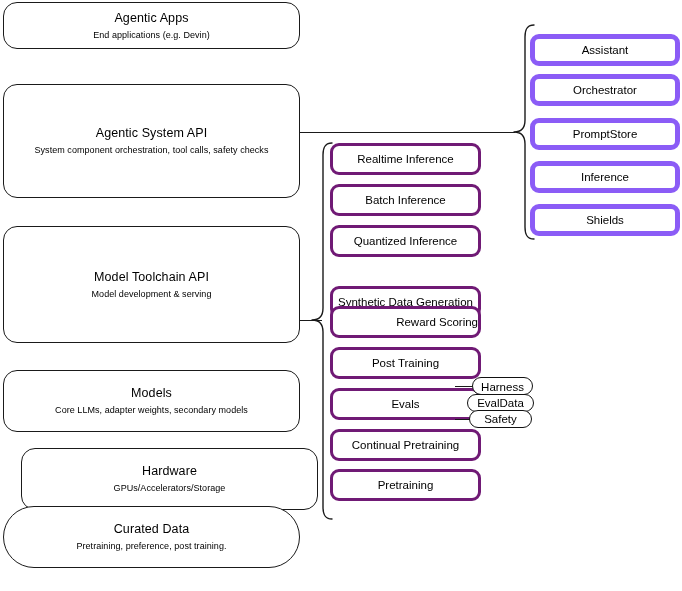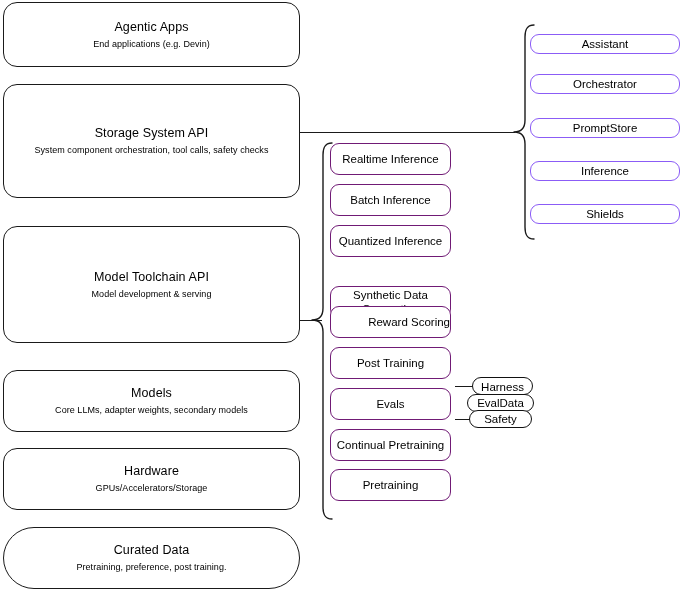--- a/index.html
+++ b/index.html
@@ -52,37 +52,37 @@
   .layer-sub {
     font-size: 9px;
     line-height: 13px;
     margin-top: 3px;
     letter-spacing: 0.05px;
   }
 
   
   .cap-box {
     left: 330px;
-    width: 121px;
+    width: 151px;
     height: 32px;
     border-radius: 9px;
-    border: 1px solid #701a75;
+    border: 3px solid #701a75;
   }
   .cap-label {
     font-size: 11.5px;
     line-height: 14px;
   }
 
   
   .comp-box {
     left: 530px;
     width: 150px;
-    height: 20px;
+    height: 32px;
     border-radius: 9px;
-    border: 1px solid #8b5cf6;
+    border: 5px solid #8b5cf6;
     text-align: right;
   }
   .comp-label {
     font-size: 11.5px;
     line-height: 14px;
   }
 
   
   .pill {
     position: absolute;
@@ -116,46 +116,46 @@
   .brace svg {
     display: block;
     overflow: visible;
   }
 </style>
 </head>
 <body>
 
 <div id="canvas">
 
-  <div class="box layer-box" style="top:2px; height:65px;">
+  <div class="box layer-box" style="top:2px; height:47px;">
     <div class="layer-title">Agentic Apps</div>
     <div class="layer-sub">End applications (e.g. Devin)</div>
   </div>
 
   <div class="box layer-box" style="top:84px; height:114px;">
-    <div class="layer-title">Storage System API</div>
+    <div class="layer-title">Agentic System API</div>
     <div class="layer-sub">System component orchestration, tool calls, safety checks</div>
   </div>
 
   <div class="box layer-box" style="top:226px; height:117px;">
     <div class="layer-title">Model Toolchain API</div>
     <div class="layer-sub">Model development &amp; serving</div>
   </div>
 
   <div class="box layer-box" style="top:370px; height:62px;">
     <div class="layer-title">Models</div>
     <div class="layer-sub">Core LLMs, adapter weights, secondary models</div>
   </div>
 
-  <div class="box layer-box" style="top:448px; height:62px;">
+  <div class="box layer-box" style="top:448px; height:62px;margin-left:18px;">
     <div class="layer-title">Hardware</div>
     <div class="layer-sub">GPUs/Accelerators/Storage</div>
   </div>
 
-  <div class="box layer-box" style="top:527px; height:62px;border-radius:31px;">
+  <div class="box layer-box" style="top:506px; height:62px;border-radius:31px;">
     <div class="layer-title">Curated Data</div>
     <div class="layer-sub">Pretraining, preference, post training.</div>
   </div>
 
   <div class="connector h-line" style="left:300px; top:132px; width:215px;"></div>
 
   <div class="connector h-line" style="left:300px; top:132px; width:22px;"></div>
 
   <div class="connector h-line" style="left:300px; top:320px; width:22px;"></div>
 

